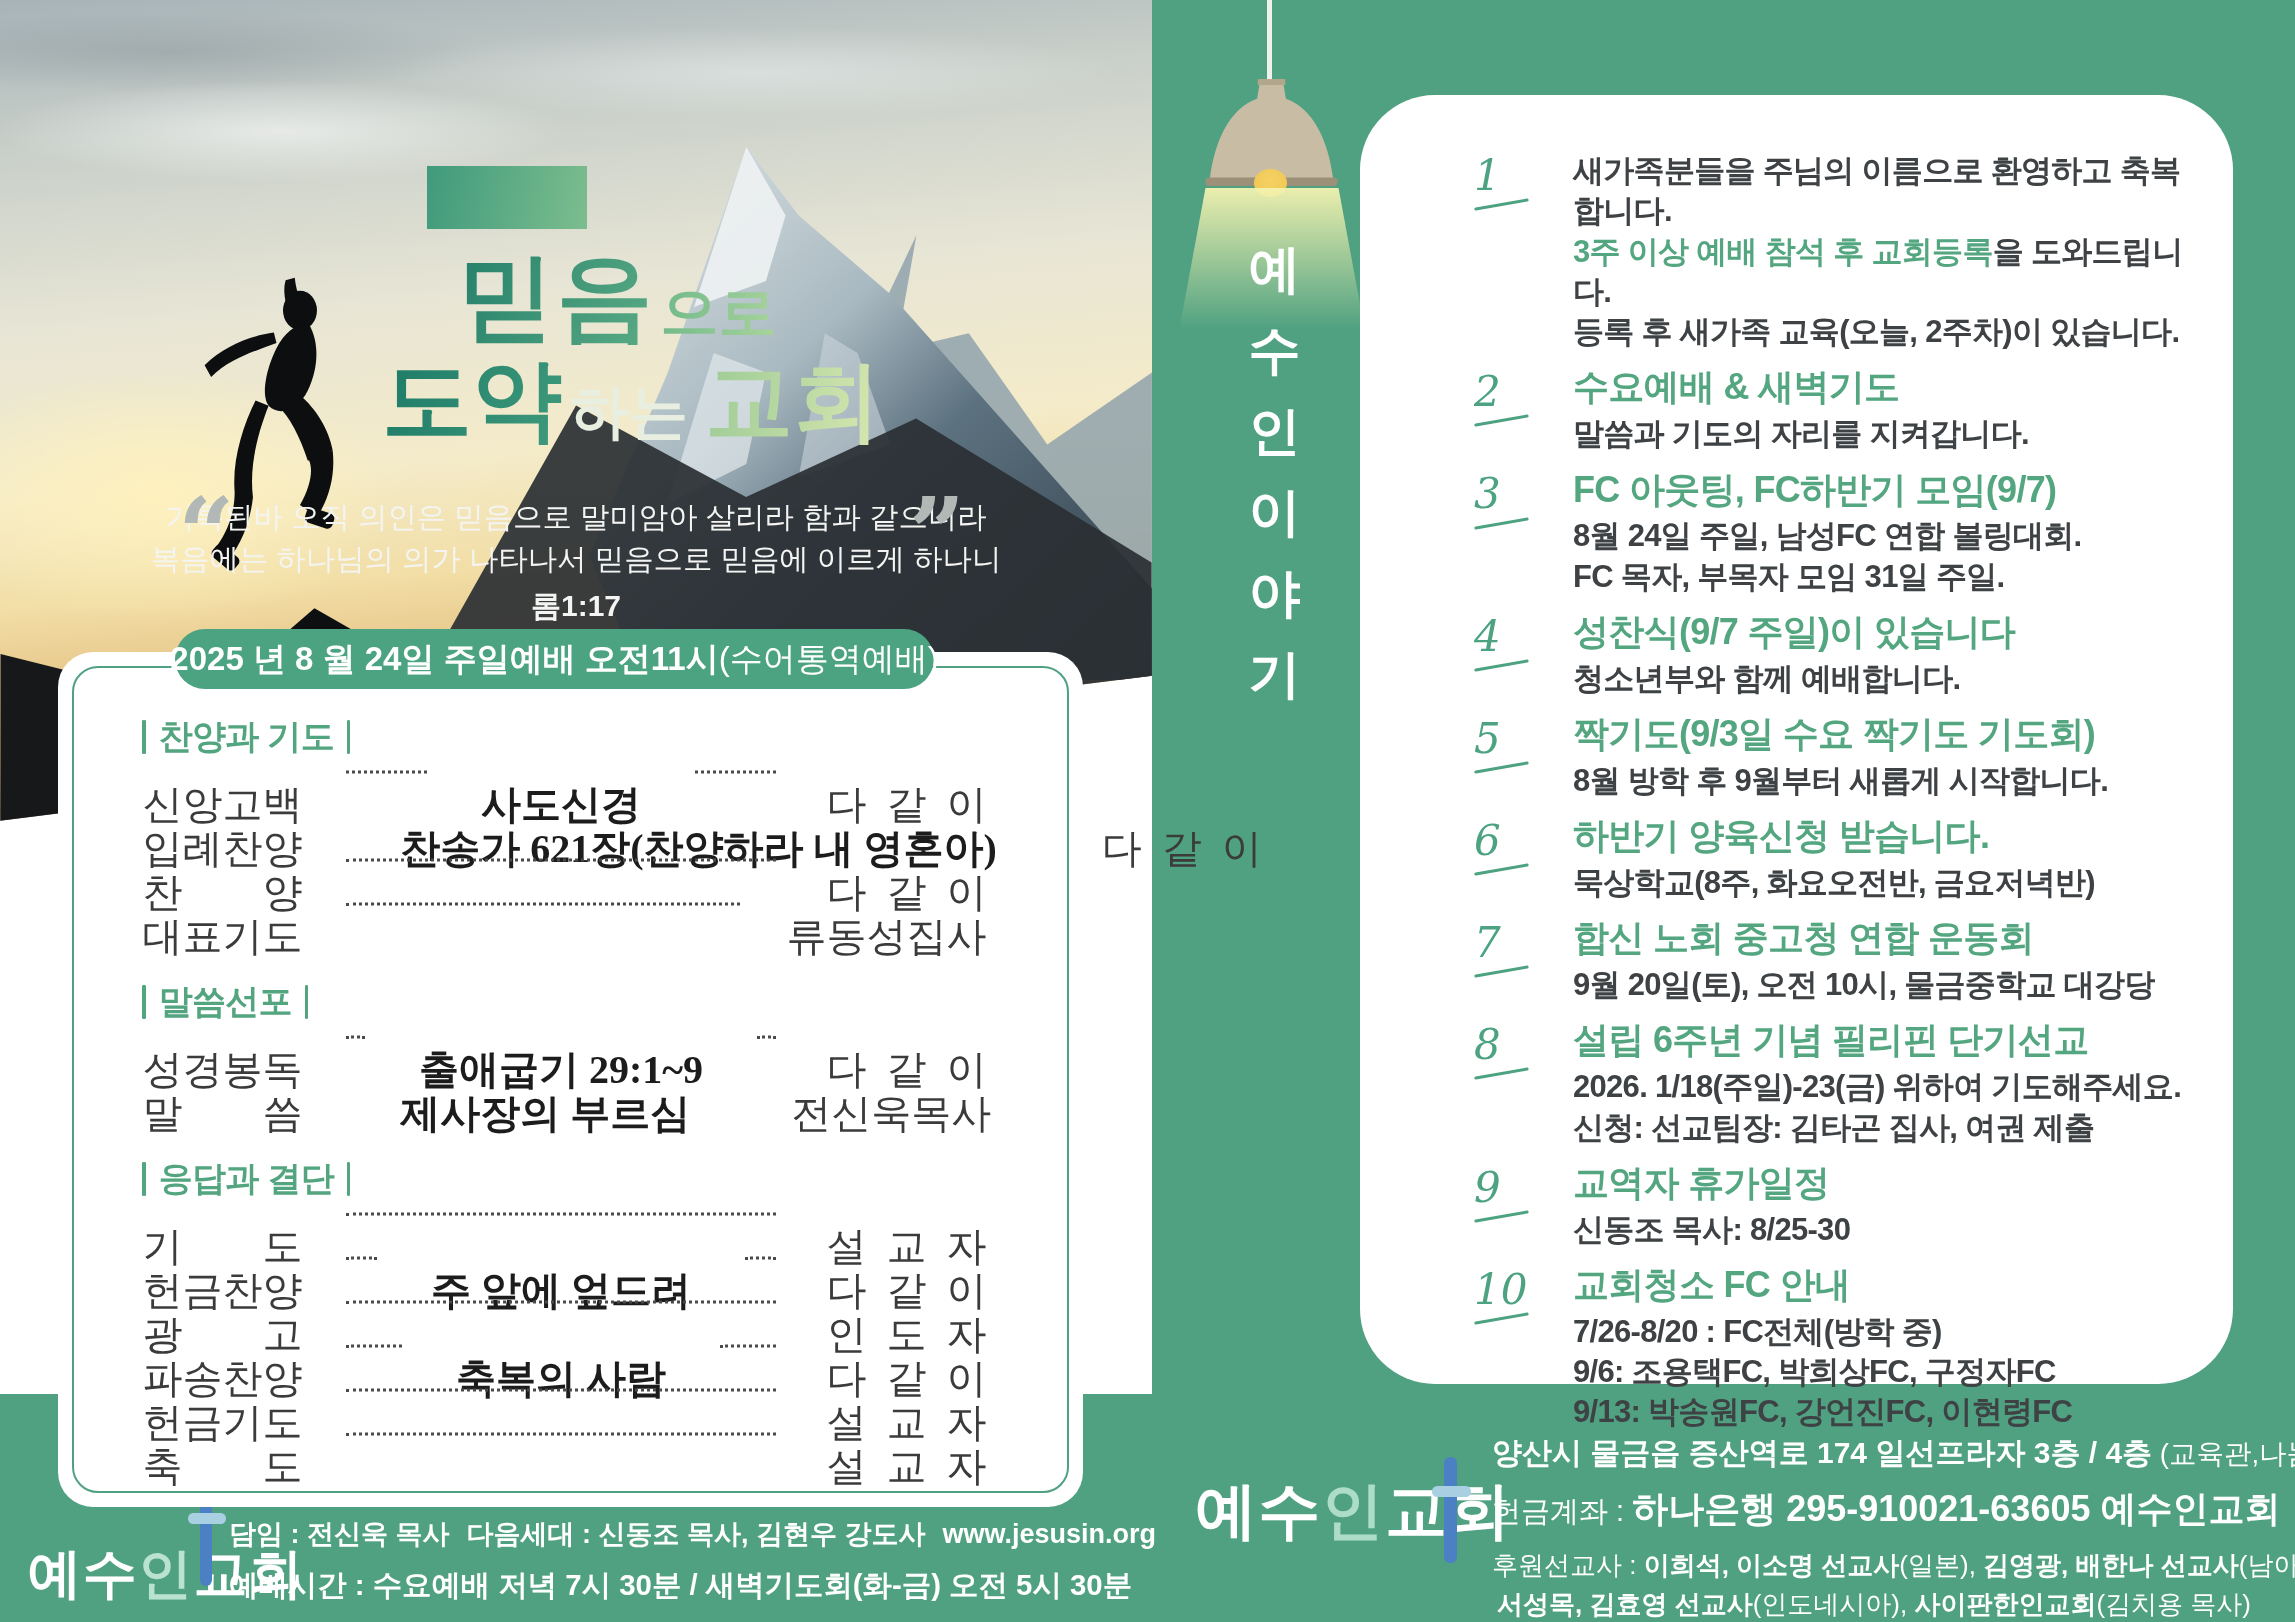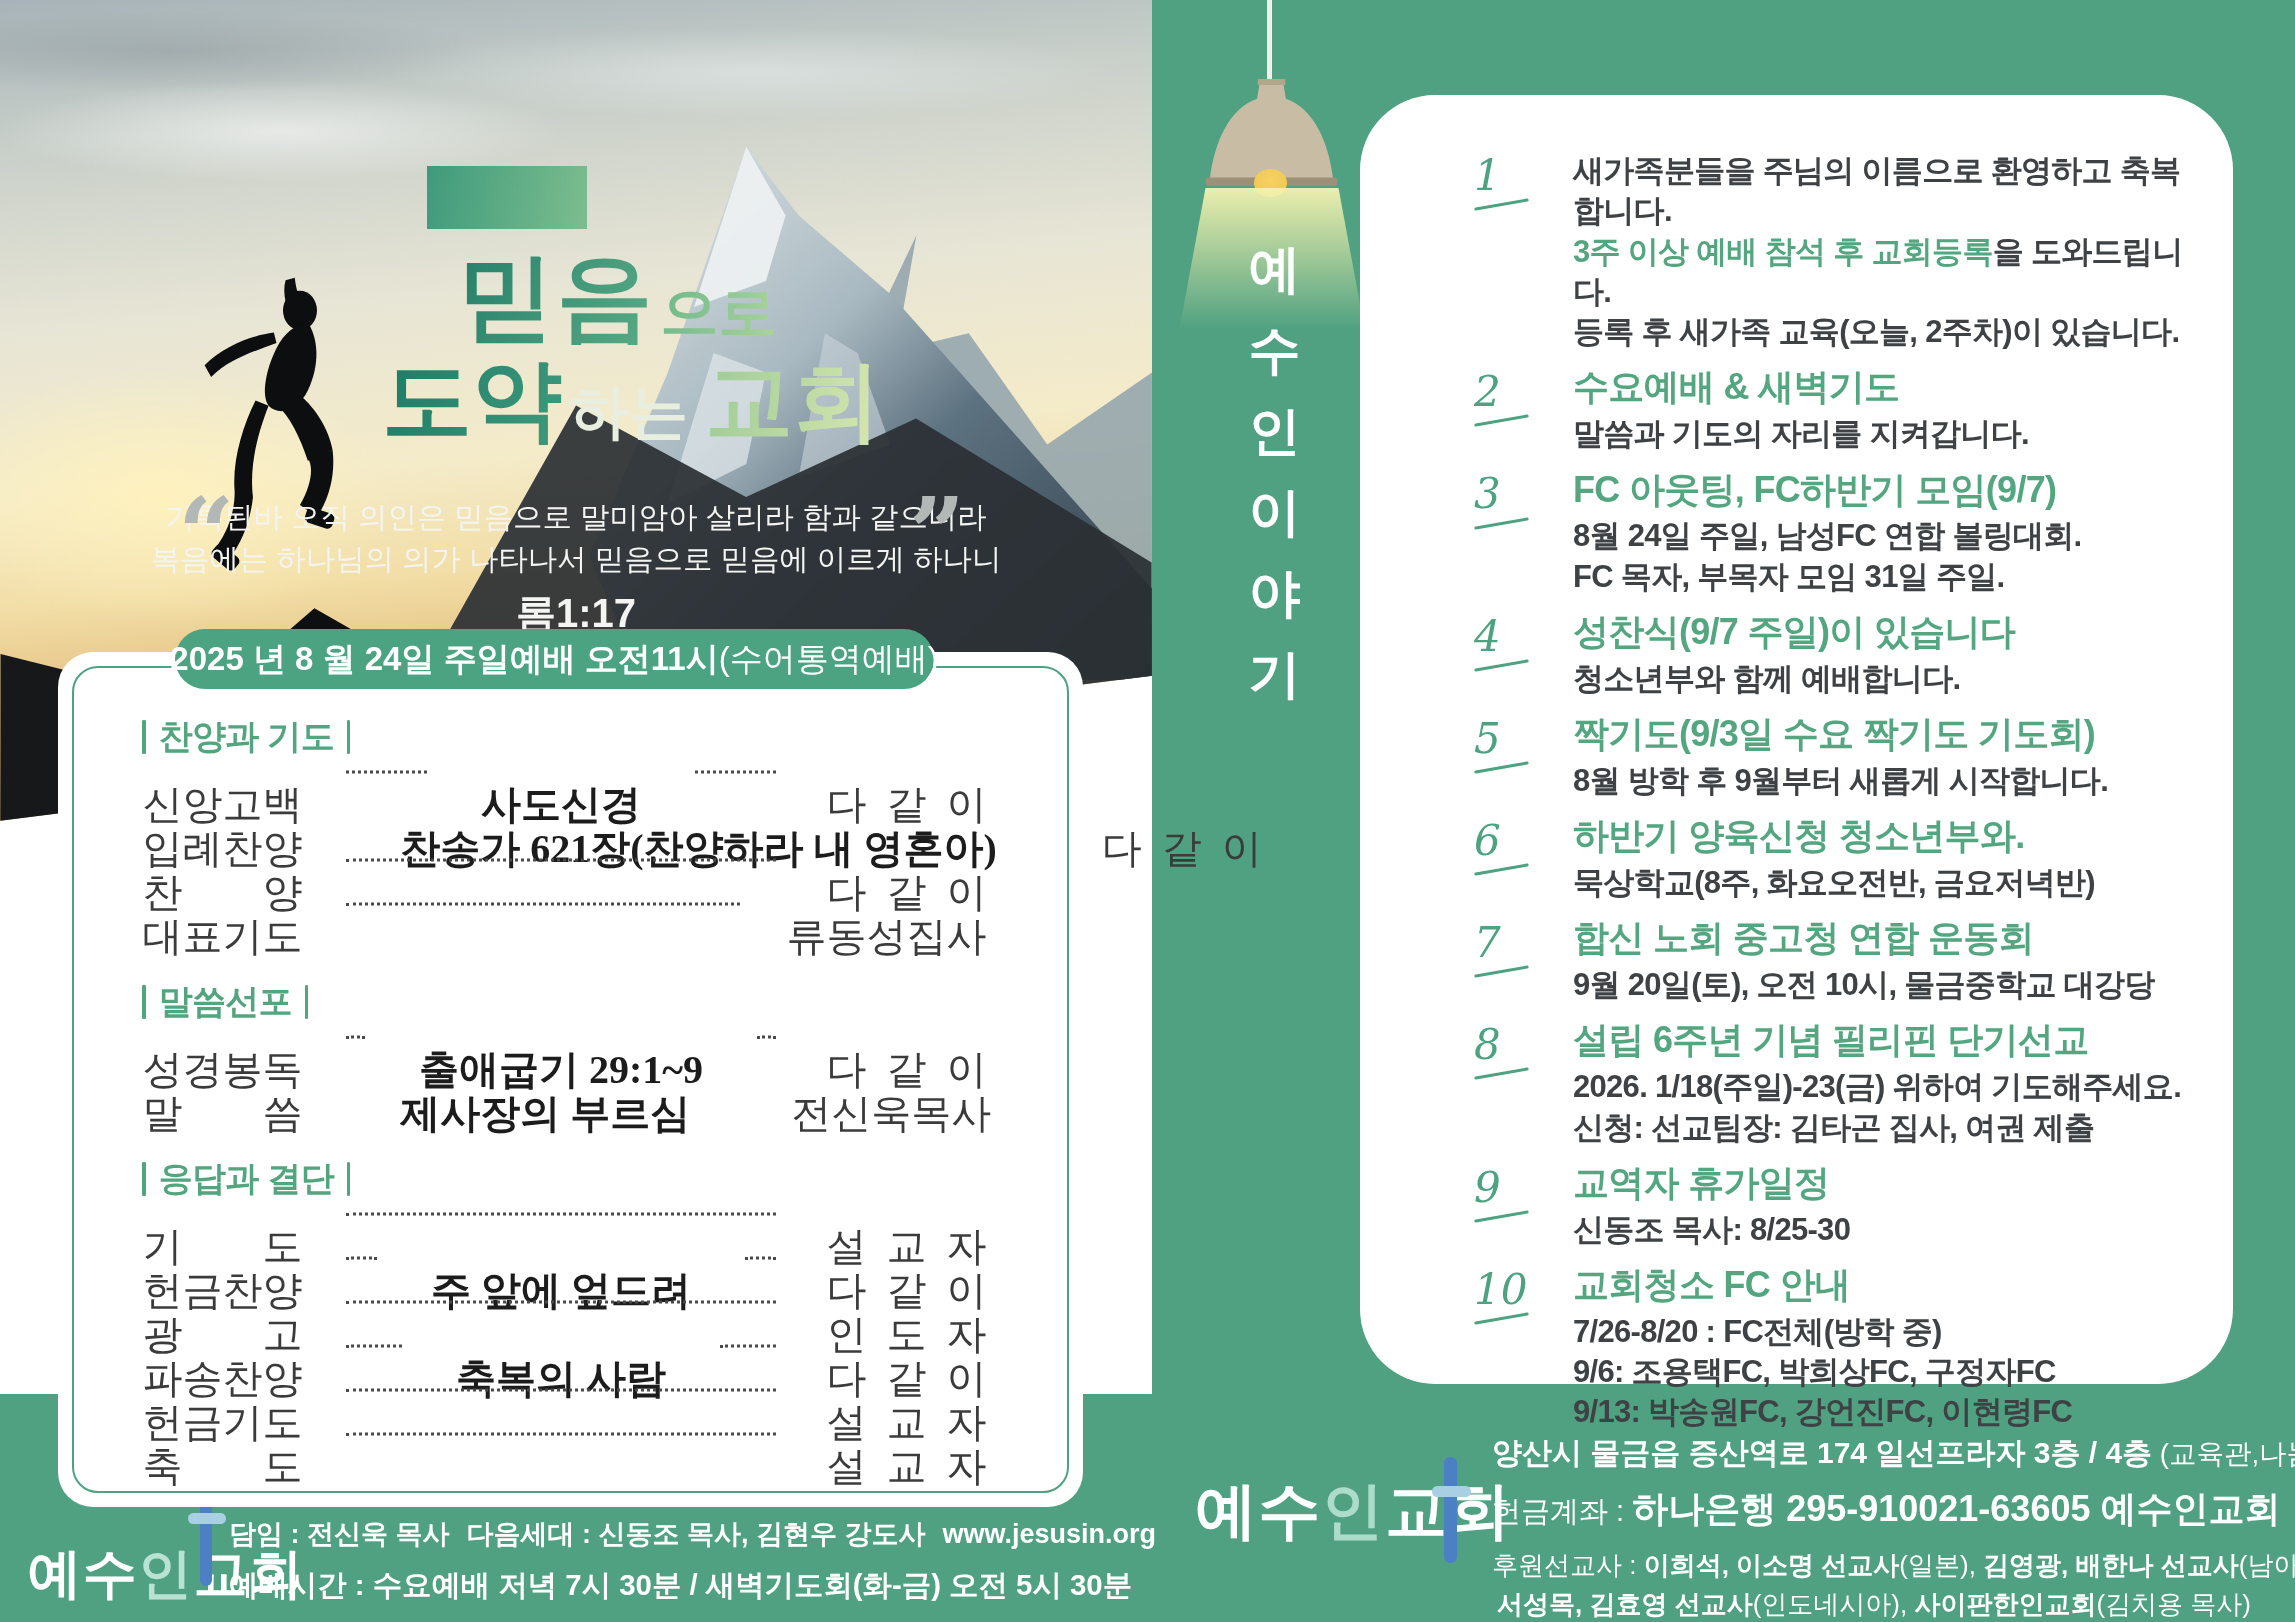--- a/index.html
+++ b/index.html
@@ -37,21 +37,21 @@
   .hero-l2 { left:458px; top:249px; }
   .t-mideum { font-size:96px; letter-spacing:2.6px; background-image:linear-gradient(115deg,#25806a,#5aab85); }
   .t-euro   { font-size:58px; margin:0 0 3.9px 5.2px; background-image:linear-gradient(100deg,#6fb88a,#aad49b); }
   .hero-l3 { left:382px; top:355px; }
   .t-doyak  { font-size:90px; background-image:linear-gradient(115deg,#1d7a66,#3f9a7c); }
   .t-haneun { font-size:59px; margin:0 0 2.6px 7.9px; color:#e8efe0; }
   .t-gyohoe { font-size:88px; margin-left:17px; background-image:linear-gradient(100deg,#9dcb96,#d8e7b0); }
 
   .quote { position:absolute; left:0; top:496px; width:1152px; text-align:center;
            color:#f4f5f2; font-size:29.4px; line-height:1.42; }
-  .quote .q-ref { font-weight:bold; font-size:40px; margin-top:5.2px; }
+  .quote .q-ref { font-weight:bold; font-size:30px; margin-top:5.2px; }
   .q-mark { position:absolute; top:-11.8px; font-family:"DejaVu Serif",serif; font-weight:bold;
             font-size:98px; color:#b2b8b6; line-height:1; }
   .q-open { left:178px; } .q-close { right:187px; }
 
   .date-pill { position:absolute; left:175px; top:629px; width:759px; height:60px;
                background:#4ca381; border-radius:30px; display:flex; align-items:center; justify-content:center;
                color:#fff; font-size:33px; white-space:nowrap; z-index:5; }
   .date-pill .dp-main { font-weight:800; }
   .date-pill .dp-sub  { font-weight:400; }
 
@@ -370,21 +370,21 @@
           <div class="ann-num"><span>5</span></div>
           <div class="ann-body">
             <div class="ann-title">짝기도(9/3일 수요 짝기도 기도회)</div>
             <div class="ann-line">8월 방학 후 9월부터 새롭게 시작합니다.</div>
           </div>
         </div>
 
         <div class="ann-item">
           <div class="ann-num"><span>6</span></div>
           <div class="ann-body">
-            <div class="ann-title">하반기 양육신청 청소년부와.</div>
+            <div class="ann-title">하반기 양육신청 받습니다.</div>
             <div class="ann-line">묵상학교(8주, 화요오전반, 금요저녁반)</div>
           </div>
         </div>
 
         <div class="ann-item">
           <div class="ann-num"><span>7</span></div>
           <div class="ann-body">
             <div class="ann-title">합신 노회 중고청 연합 운동회</div>
             <div class="ann-line">9월 20일(토), 오전 10시, 물금중학교 대강당</div>
           </div>

